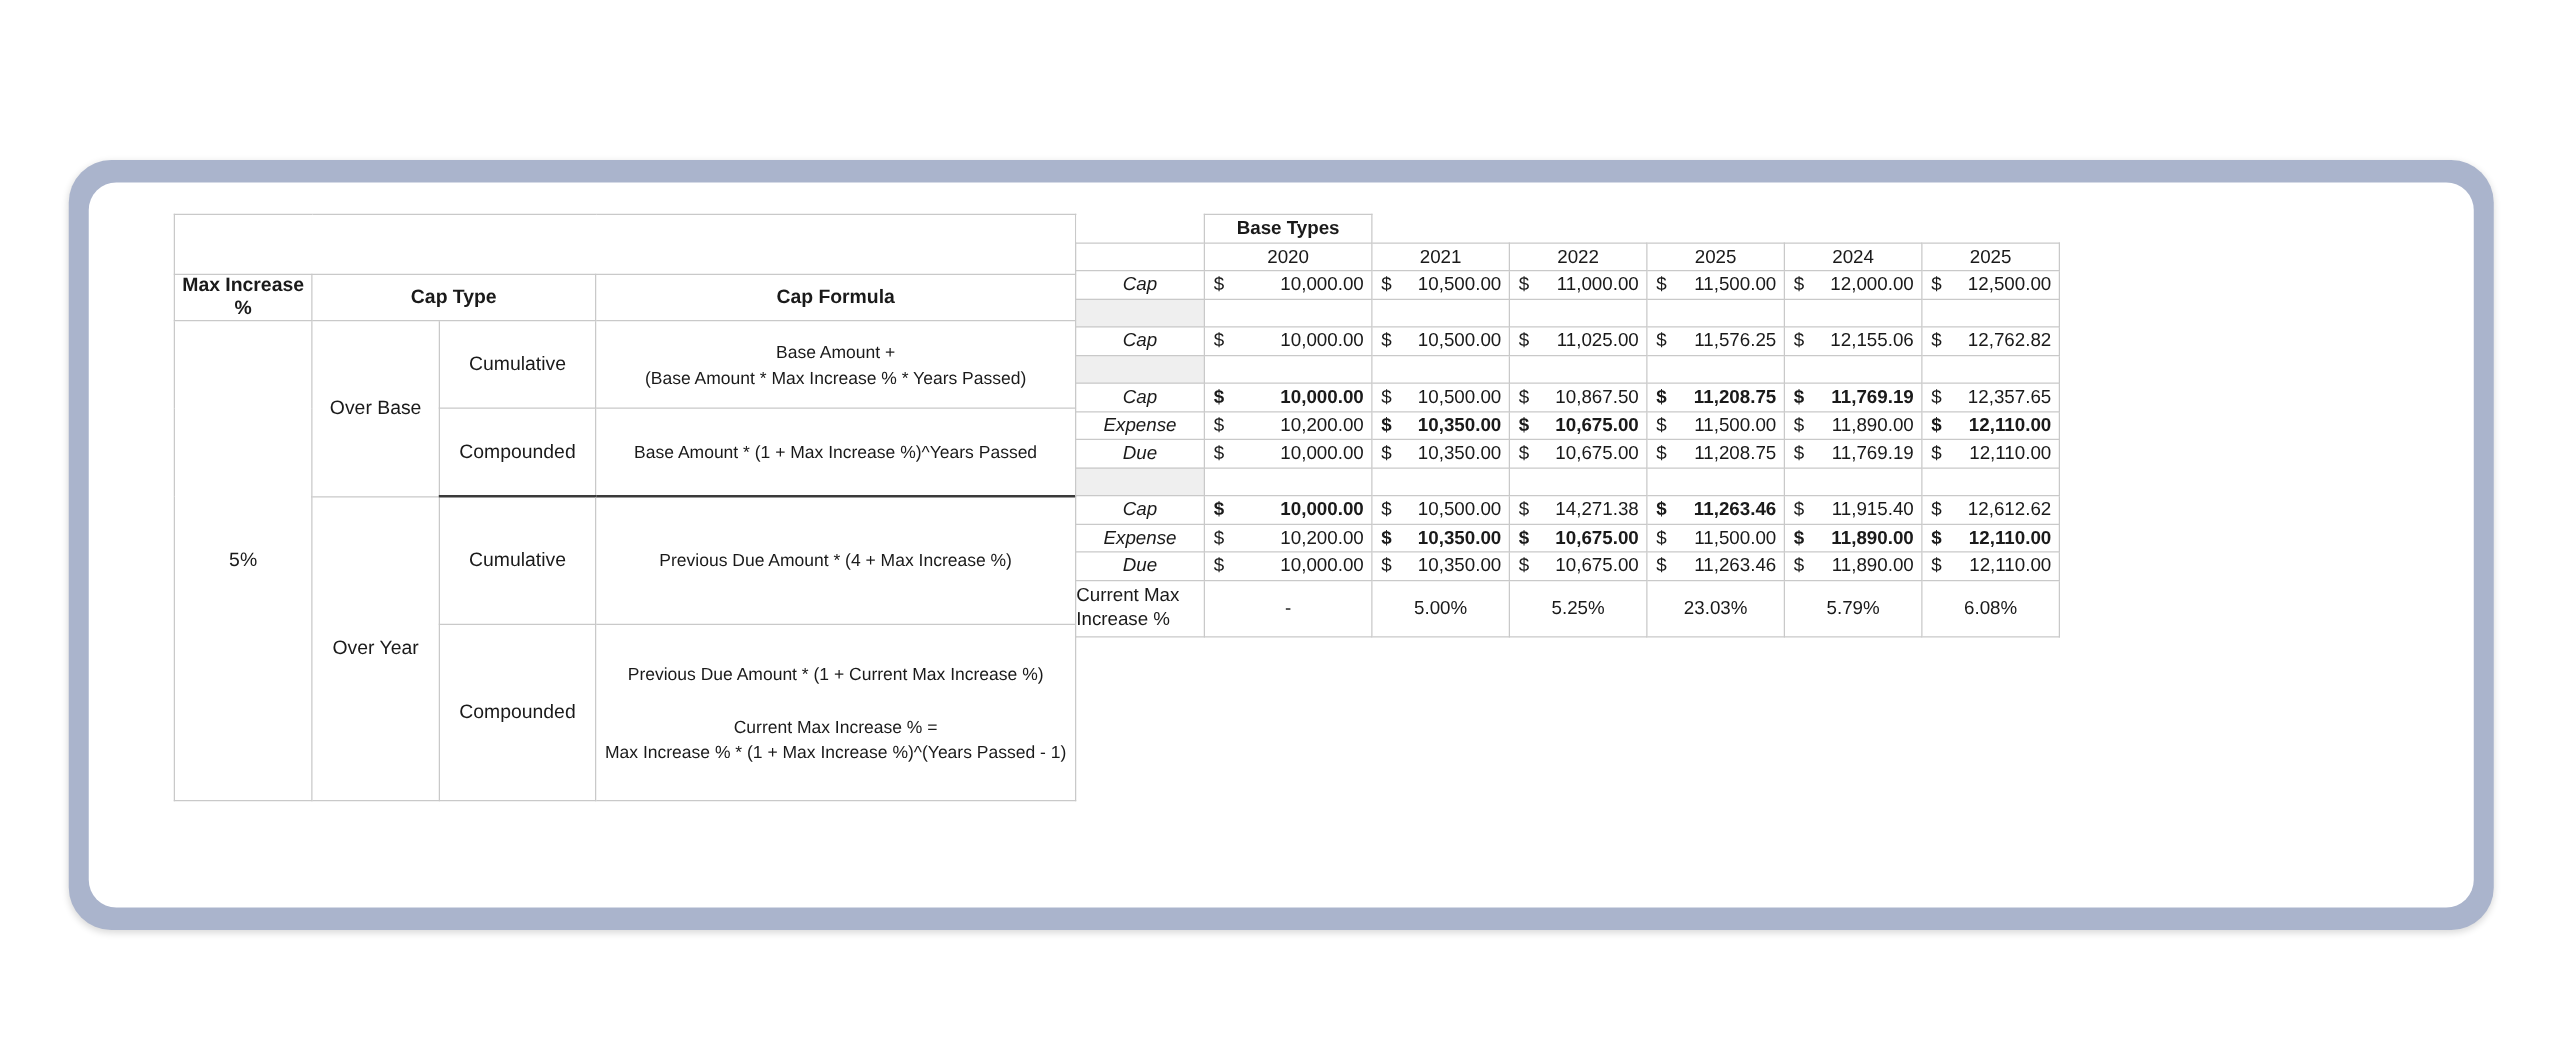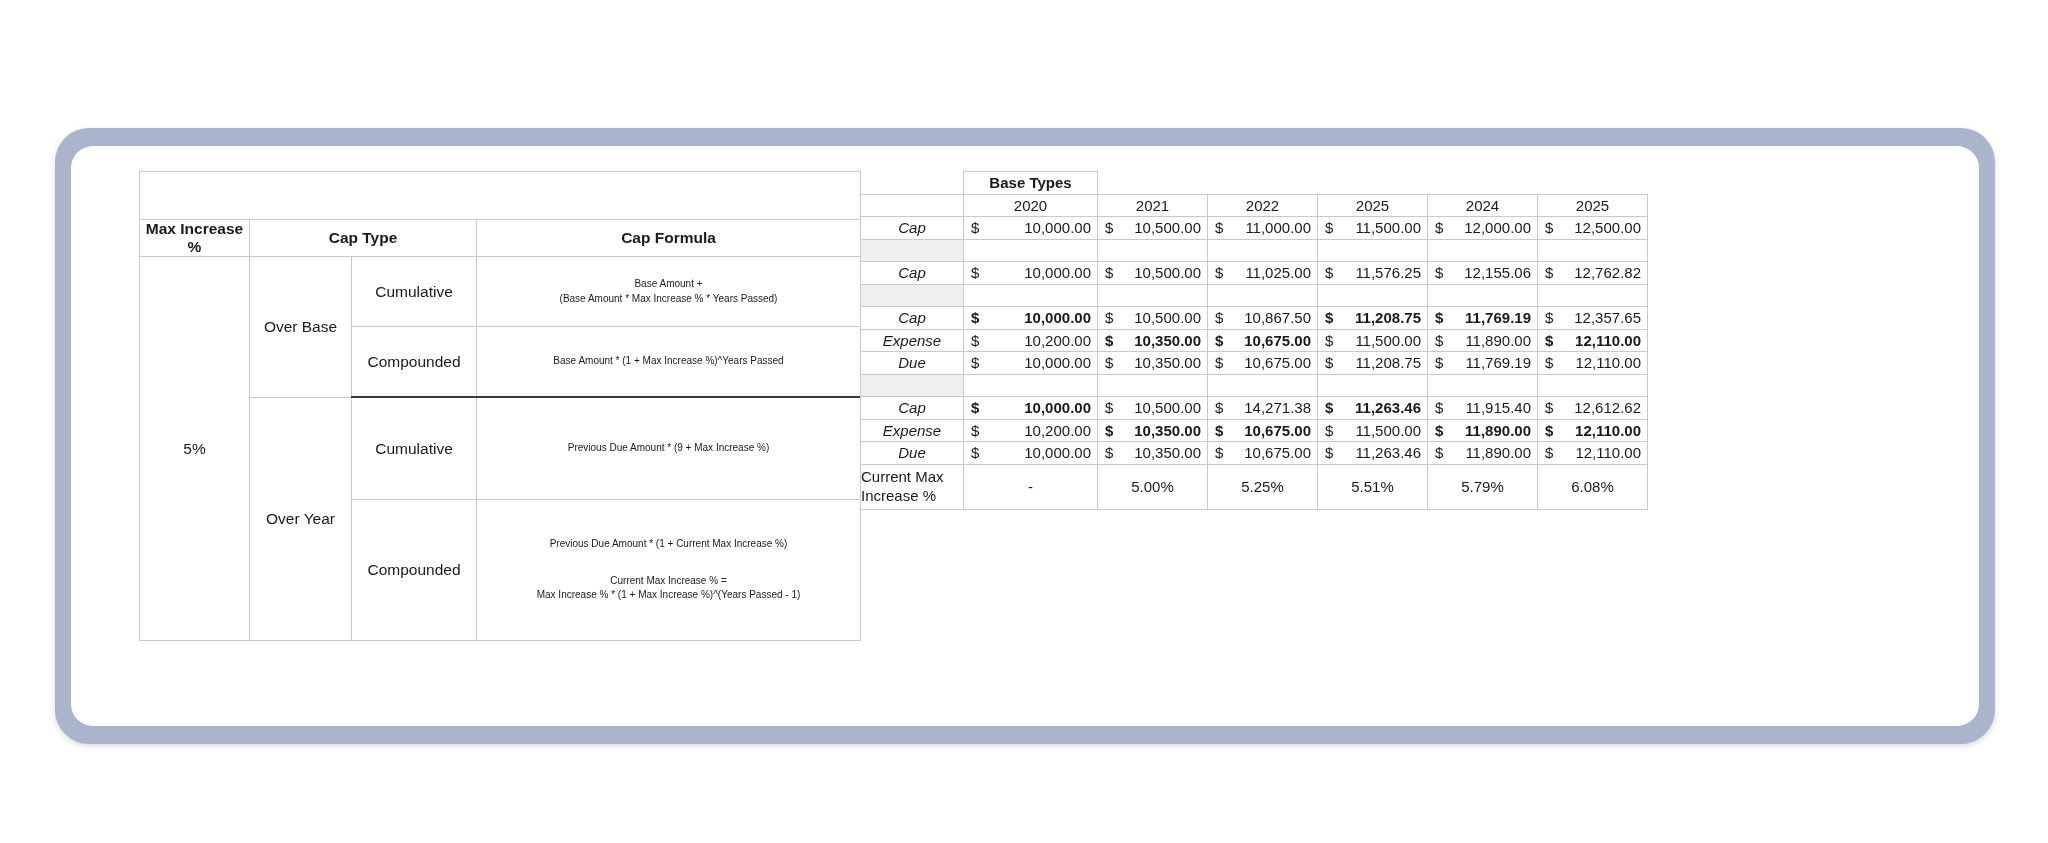--- a/index.html
+++ b/index.html
@@ -97,21 +97,21 @@
   .green {
     background: #c6dfae;
   }
 
   .pink {
     background: #f5c3ef;
   }
 
   .formula {
     text-align: center;
-    font-size: 10px;
+    font-size: 14px;
     line-height: 1.45;
     padding: 4px 8px;
   }
 
   .thickbottom { border-bottom: 2px solid #3a3a3a !important; }
 
   
   .right-block {
     position: absolute;
     left: 775px;
@@ -217,21 +217,21 @@
             <td class="cell-c pink thickbottom" style="height:69px">Compounded</td>
             <td class="formula thickbottom">
               <div>Base Amount * (1 + Max Increase %)^Years Passed</div>
             </td>
           </tr>
 
           <tr>
             <td class="cell-c" rowspan="2">Over Year</td>
             <td class="cell-c green" style="height:101px">Cumulative</td>
             <td class="formula">
-              <div>Previous Due Amount * (9 + Max Increase %)</div>
+              <div>Previous Due Amount * (4 + Max Increase %)</div>
             </td>
           </tr>
 
           <tr>
             <td class="cell-c pink" style="height:140px">Compounded</td>
             <td class="formula">
               <div>Previous Due Amount * (1 + Current Max Increase %)</div>
               <div style="height:22px"></div>
               <div>Current Max Increase % =</div>
               <div>Max Increase % * (1 + Max Increase %)^(Years Passed - 1)</div>
@@ -611,21 +611,21 @@
                     <span class="sym">$</span>
                     <span class="amt">12,110.00</span>
                   </div>
                 </td>
               </tr>
               <tr>
                 <td class="twoline">Current Max<br>Increase %</td>
                 <td class="dash" style="height: 44px;">-</td>
                 <td class="pct" style="height: 44px;">5.00%</td>
                 <td class="pct" style="height: 44px;">5.25%</td>
-                <td class="pct" style="height: 44px;">5.51%</td>
+                <td class="pct" style="height: 44px;">23.03%</td>
                 <td class="pct" style="height: 44px; margin-top: 30px;">5.79%</td>
                 <td class="pct" style="height: 44px;">6.08%</td>
               </tr>
             </tbody>
         </table>
 
       </div>
     </div>
   </div>
 </div>

